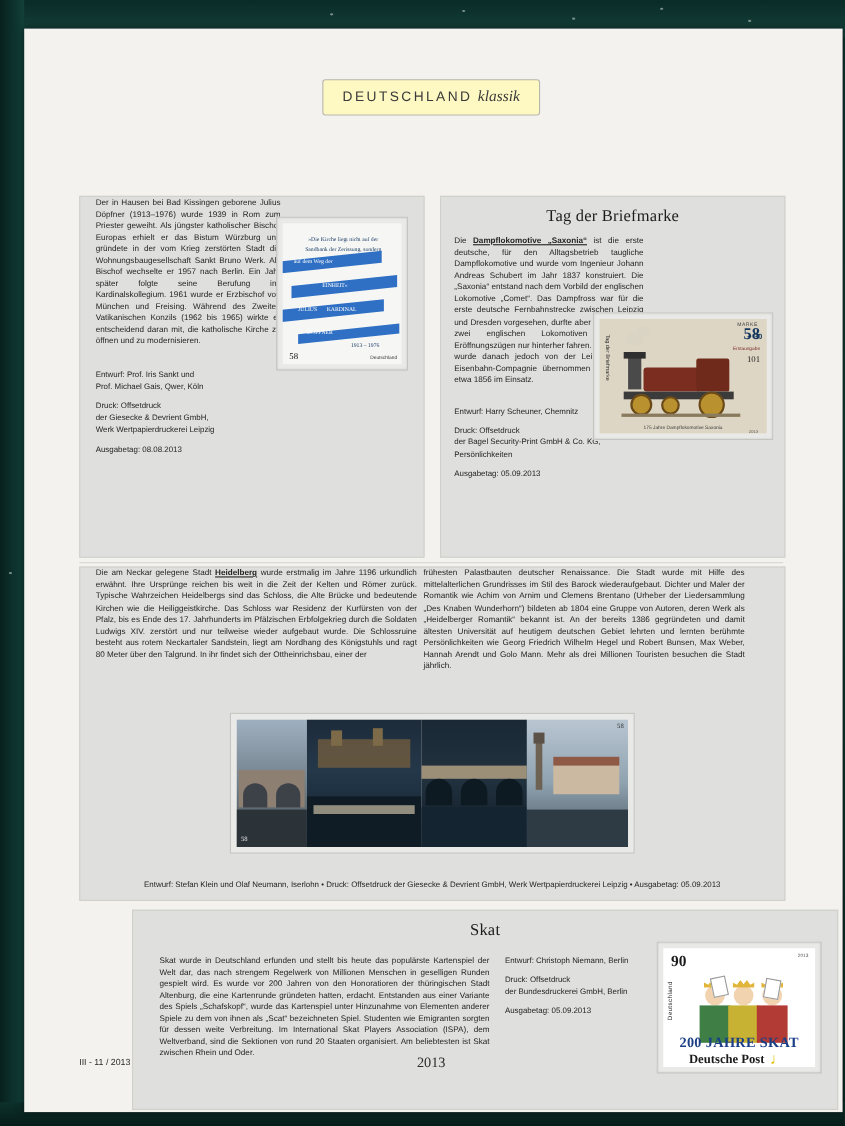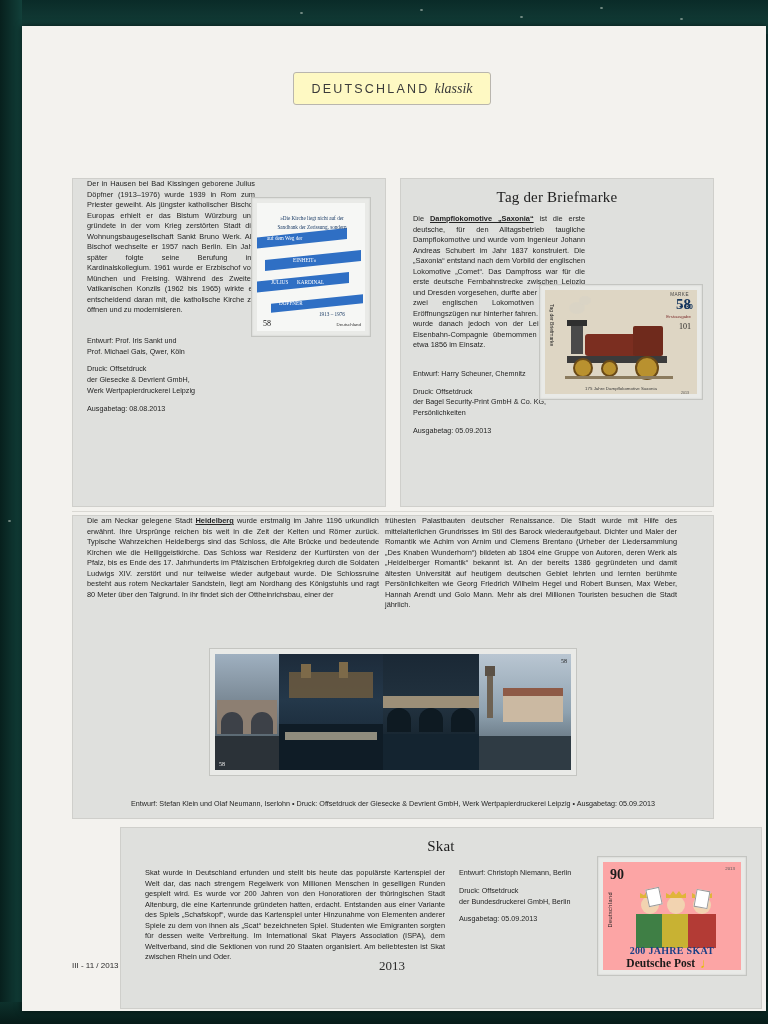--- a/index.html
+++ b/index.html
@@ -227,32 +227,32 @@
     text-align: center;
     font-size: 7.2px;
     color: #242424;
   }
 
   
   #panel-skat { left: 24px; top: 771px; width: 640px; height: 180px; margin-left: 48px; }
   .skat-text { position: absolute; left: 24px; top: 40px; width: 300px; }
   .skat-credits { position: absolute; left: 338px; top: 40px; width: 170px; }
   .skat-stamp-wrap { position: absolute; right: 14px; top: 28px; }
-  #stamp-skat { width: 138px; height: 108px; background: #fca5a5; }
+  #stamp-skat { width: 138px; height: 108px; background: #ffffff; }
   .skat-king { position: absolute; bottom: 22px; width: 30px; }
   .king-head { width: 18px; height: 18px; border-radius: 50%; background: #f2d3b0; margin: 0 auto; }
   .king-crown { width: 20px; height: 7px; background: #e0b53a; margin: 0 auto -2px auto; clip-path: polygon(0 100%,0 30%,20% 60%,35% 0,50% 55%,65% 0,80% 60%,100% 30%,100% 100%); }
   .king-robe { width: 28px; height: 34px; margin: 0 auto; }
   .skat-banner {
     position: absolute;
     left: 0; right: 0; bottom: 14px;
     text-align: center;
     font-family: "Liberation Serif", serif;
     font-weight: bold;
-    font-size: 10px;
+    font-size: 13px;
     color: #1b3f86;
     letter-spacing: .3px;
   }
   .skat-value {
     position: absolute;
     left: 7px; top: 5px;
     font-family: "Liberation Serif", serif;
     font-size: 14px;
     font-weight: bold;
     color: #1b1b1b;

